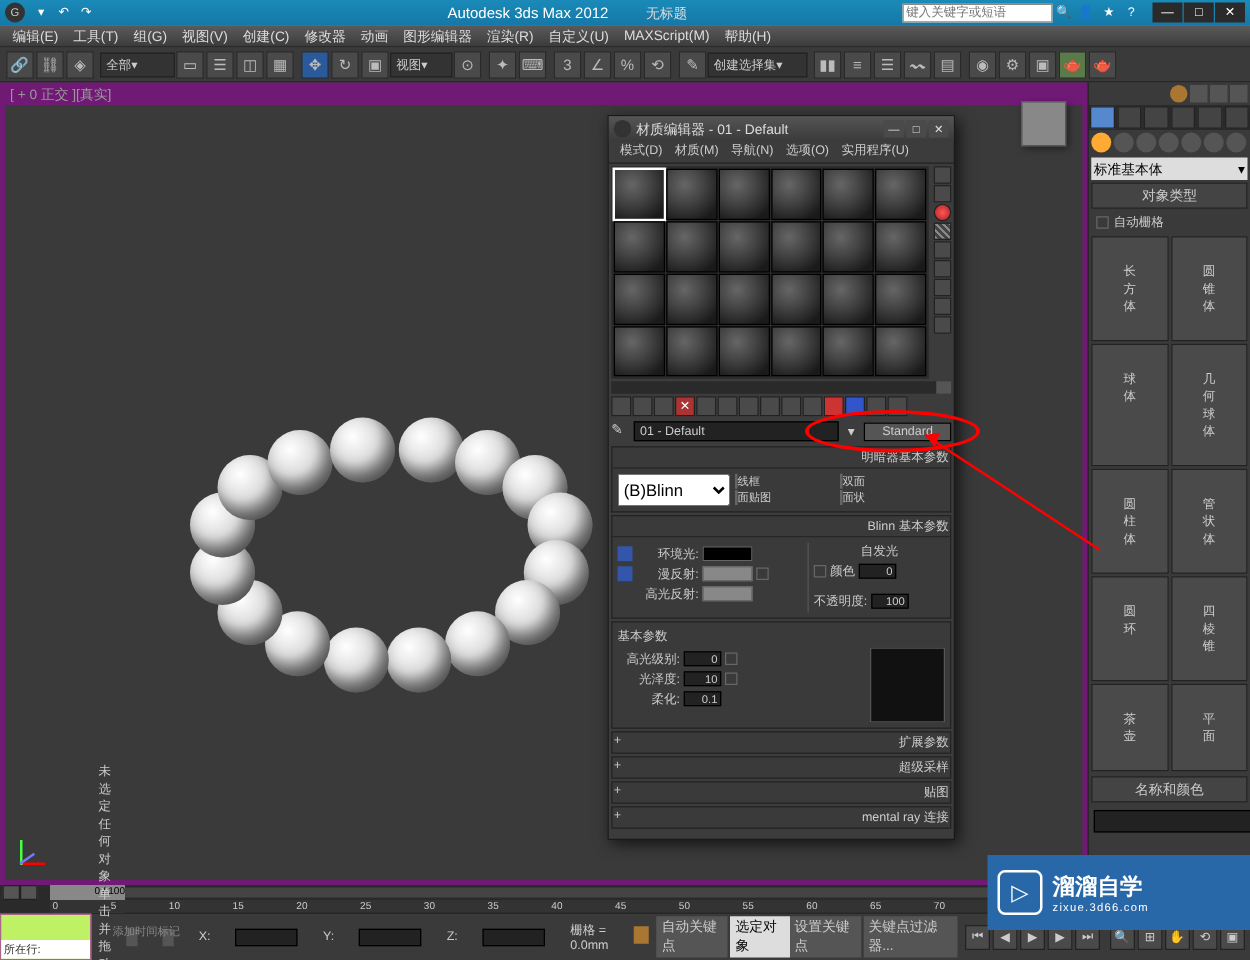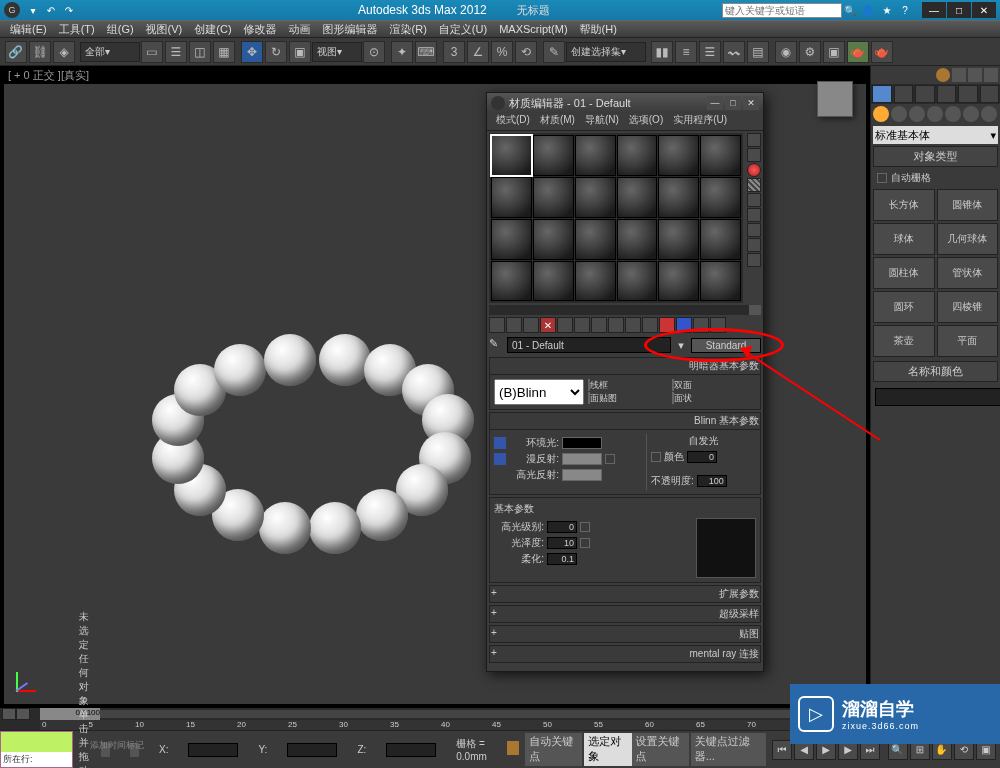--- a/index.html
+++ b/index.html
@@ -21,21 +21,21 @@
 
 
 .toolbar { height: 28px; background: #3a3a3a; display: flex; align-items: center; padding: 0 4px; border-bottom:1px solid #222; }
 .toolbar .btn { width: 22px; height: 22px; background: #4a4a4a; border: 1px solid #2a2a2a; margin: 0 1px; display:flex;align-items:center;justify-content:center; color:#bbb; font-size:12px; }
 .toolbar .btn.blue { background:#2a5a9a; }
 .toolbar .btn.on { background:#5a7a4a; }
 .toolbar .sep { width: 4px; }
 .toolbar .combo { height: 20px; background: #333; border: 1px solid #222; color:#ccc; padding:0 4px; display:flex;align-items:center; font-size:10px; }
 
 
-.main { position: absolute; top: 66px; left: 0; right: 130px; bottom: 60px; background: #000000; }
+.main { position: absolute; top: 66px; left: 0; right: 130px; bottom: 60px; background: #701a75; }
 .viewport-label { position: absolute; top: 2px; left: 8px; color: #999; font-size: 11px; }
 .viewport { position: absolute; top: 18px; left: 4px; right: 4px; bottom: 4px; background: #3a3a3a; }
 
 
 .ring { position: absolute; top: 260px; left: 180px; width: 280px; height: 200px; }
 .sphere { position: absolute; width: 52px; height: 52px; border-radius: 50%; background: radial-gradient(circle at 35% 30%, #fff, #ddd 40%, #888 80%, #666); box-shadow: inset -5px -8px 12px rgba(0,0,0,0.4); }
 
 
 .axis { position: absolute; bottom: 12px; left: 12px; width: 30px; height: 30px; }
 .axis .x { position:absolute; bottom:0; left:0; width:20px; height:2px; background:red; }
@@ -51,21 +51,21 @@
 .rpanel .tab-icons { height: 20px; background:#2a2a2a; display:flex; }
 .rpanel .tab-icons .ti { flex:1; height:18px; background:#444; border:1px solid #222; margin:1px; }
 .rpanel .tab-icons .ti.active { background:#5588cc; }
 .rpanel .sub-icons { height: 20px; display:flex; padding:1px; }
 .rpanel .sub-icons .si { width:16px; height:16px; border-radius:50%; background:#555; margin:1px; }
 .rpanel .sub-icons .si.active { background:#ffaa33; }
 .rpanel .combo { background:#ddd; color:#000; height:18px; margin:2px; padding:2px; font-size:11px; display:flex;align-items:center;justify-content:space-between; }
 .rpanel .section-title { background:#444; text-align:center; padding:2px; font-size:11px; border:1px solid #222; margin:2px; }
 .rpanel .checkbox-row { display:flex; align-items:center; padding:2px 6px; font-size:10px; }
 .rpanel .btn-grid { display:grid; grid-template-columns:1fr 1fr; gap:2px; padding:2px; }
-.rpanel .btn-grid .gb { background:#4a4a4a; border:1px solid #222; text-align:center; padding:8px; font-size:10px; }
+.rpanel .btn-grid .gb { background:#4a4a4a; border:1px solid #222; text-align:center; padding:20px; font-size:10px; }
 .rpanel .color-swatch { background:#333; height:18px; margin:2px; border:1px solid #000; }
 
 
 .mat-editor { position: absolute; top: 92px; left: 486px; width: 278px; height: 580px; background: #3c3c3c; border: 1px solid #1a1a1a; box-shadow: 3px 3px 12px rgba(0,0,0,0.7); }
 .mat-editor .me-title { height: 20px; background: linear-gradient(#555,#3a3a3a); display:flex; align-items:center; padding:0 4px; font-size:11px; color:#ddd; }
 .mat-editor .me-title .spacer { flex:1; }
 .mat-editor .me-title .wbtn { width:16px; height:14px; background:#4a4a4a; margin-left:2px; display:flex;align-items:center;justify-content:center; font-size:9px;}
 .mat-editor .me-menu { height:18px; display:flex; padding:0 4px; border-bottom:1px solid #222;}
 .mat-editor .me-menu .mi { padding:0 5px; font-size:10px; }
 .mat-editor .me-slots { display:grid; grid-template-columns:repeat(6,1fr); gap:1px; padding:2px; background:#2a2a2a; margin:2px; }

